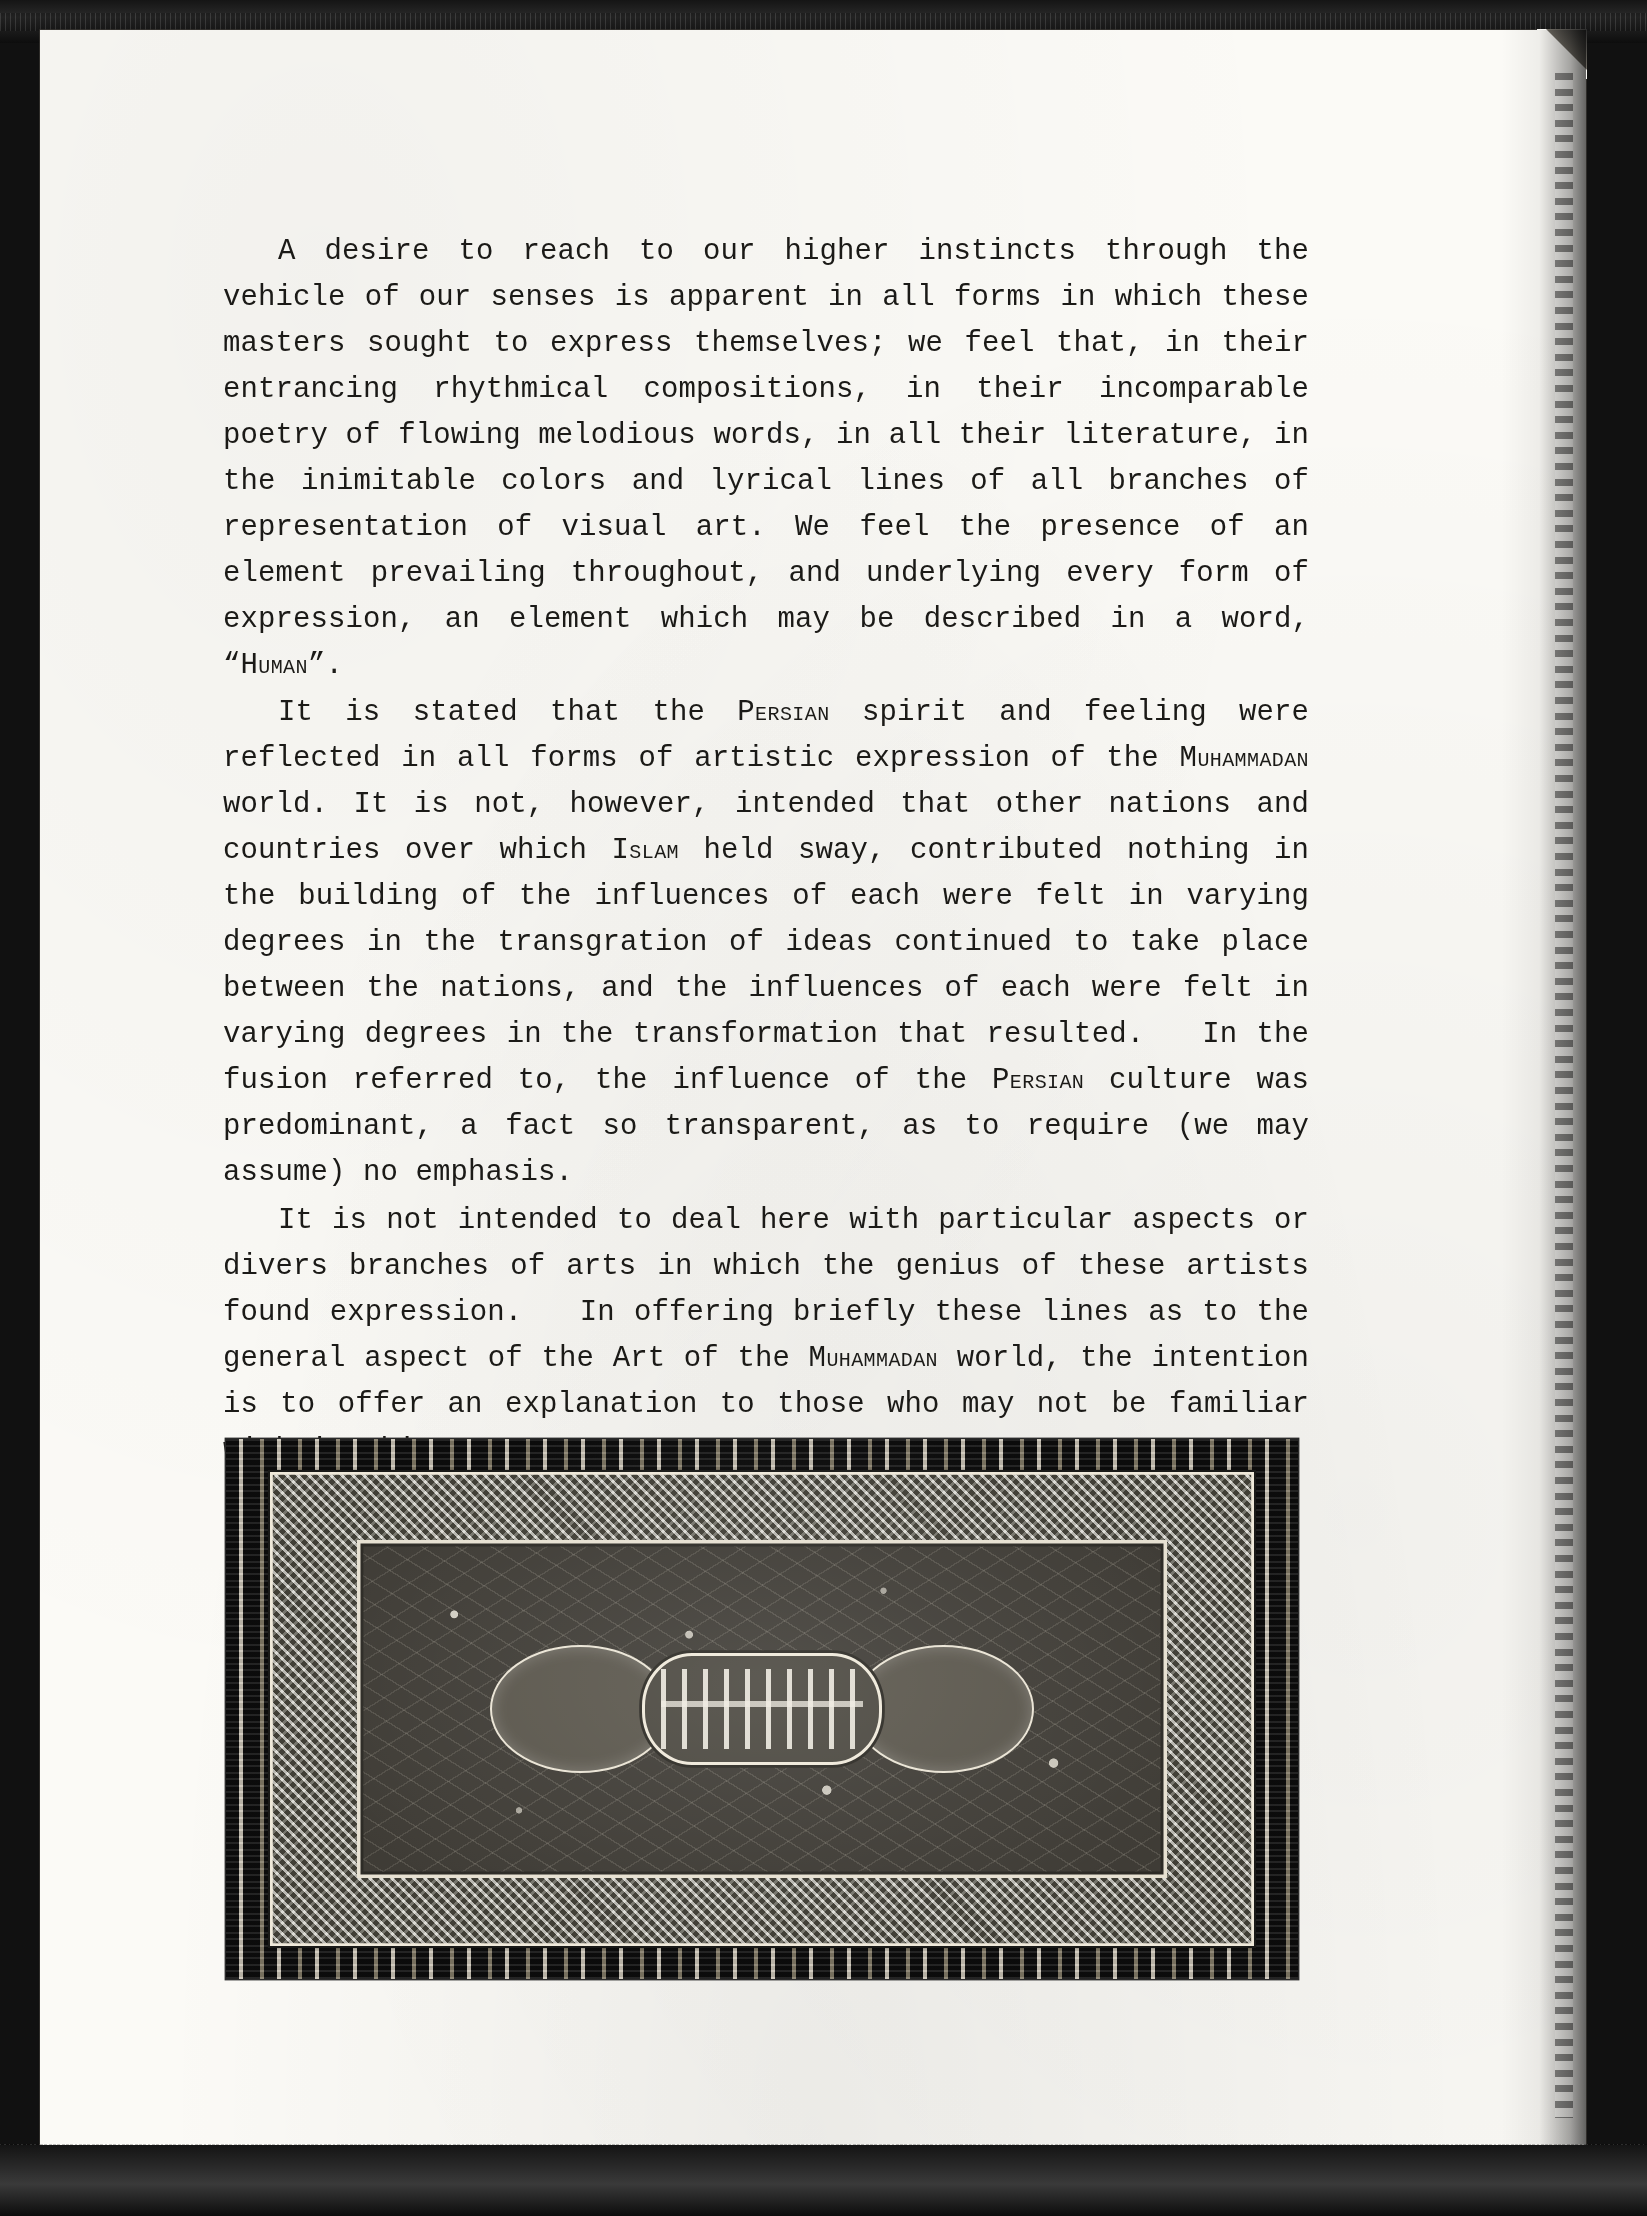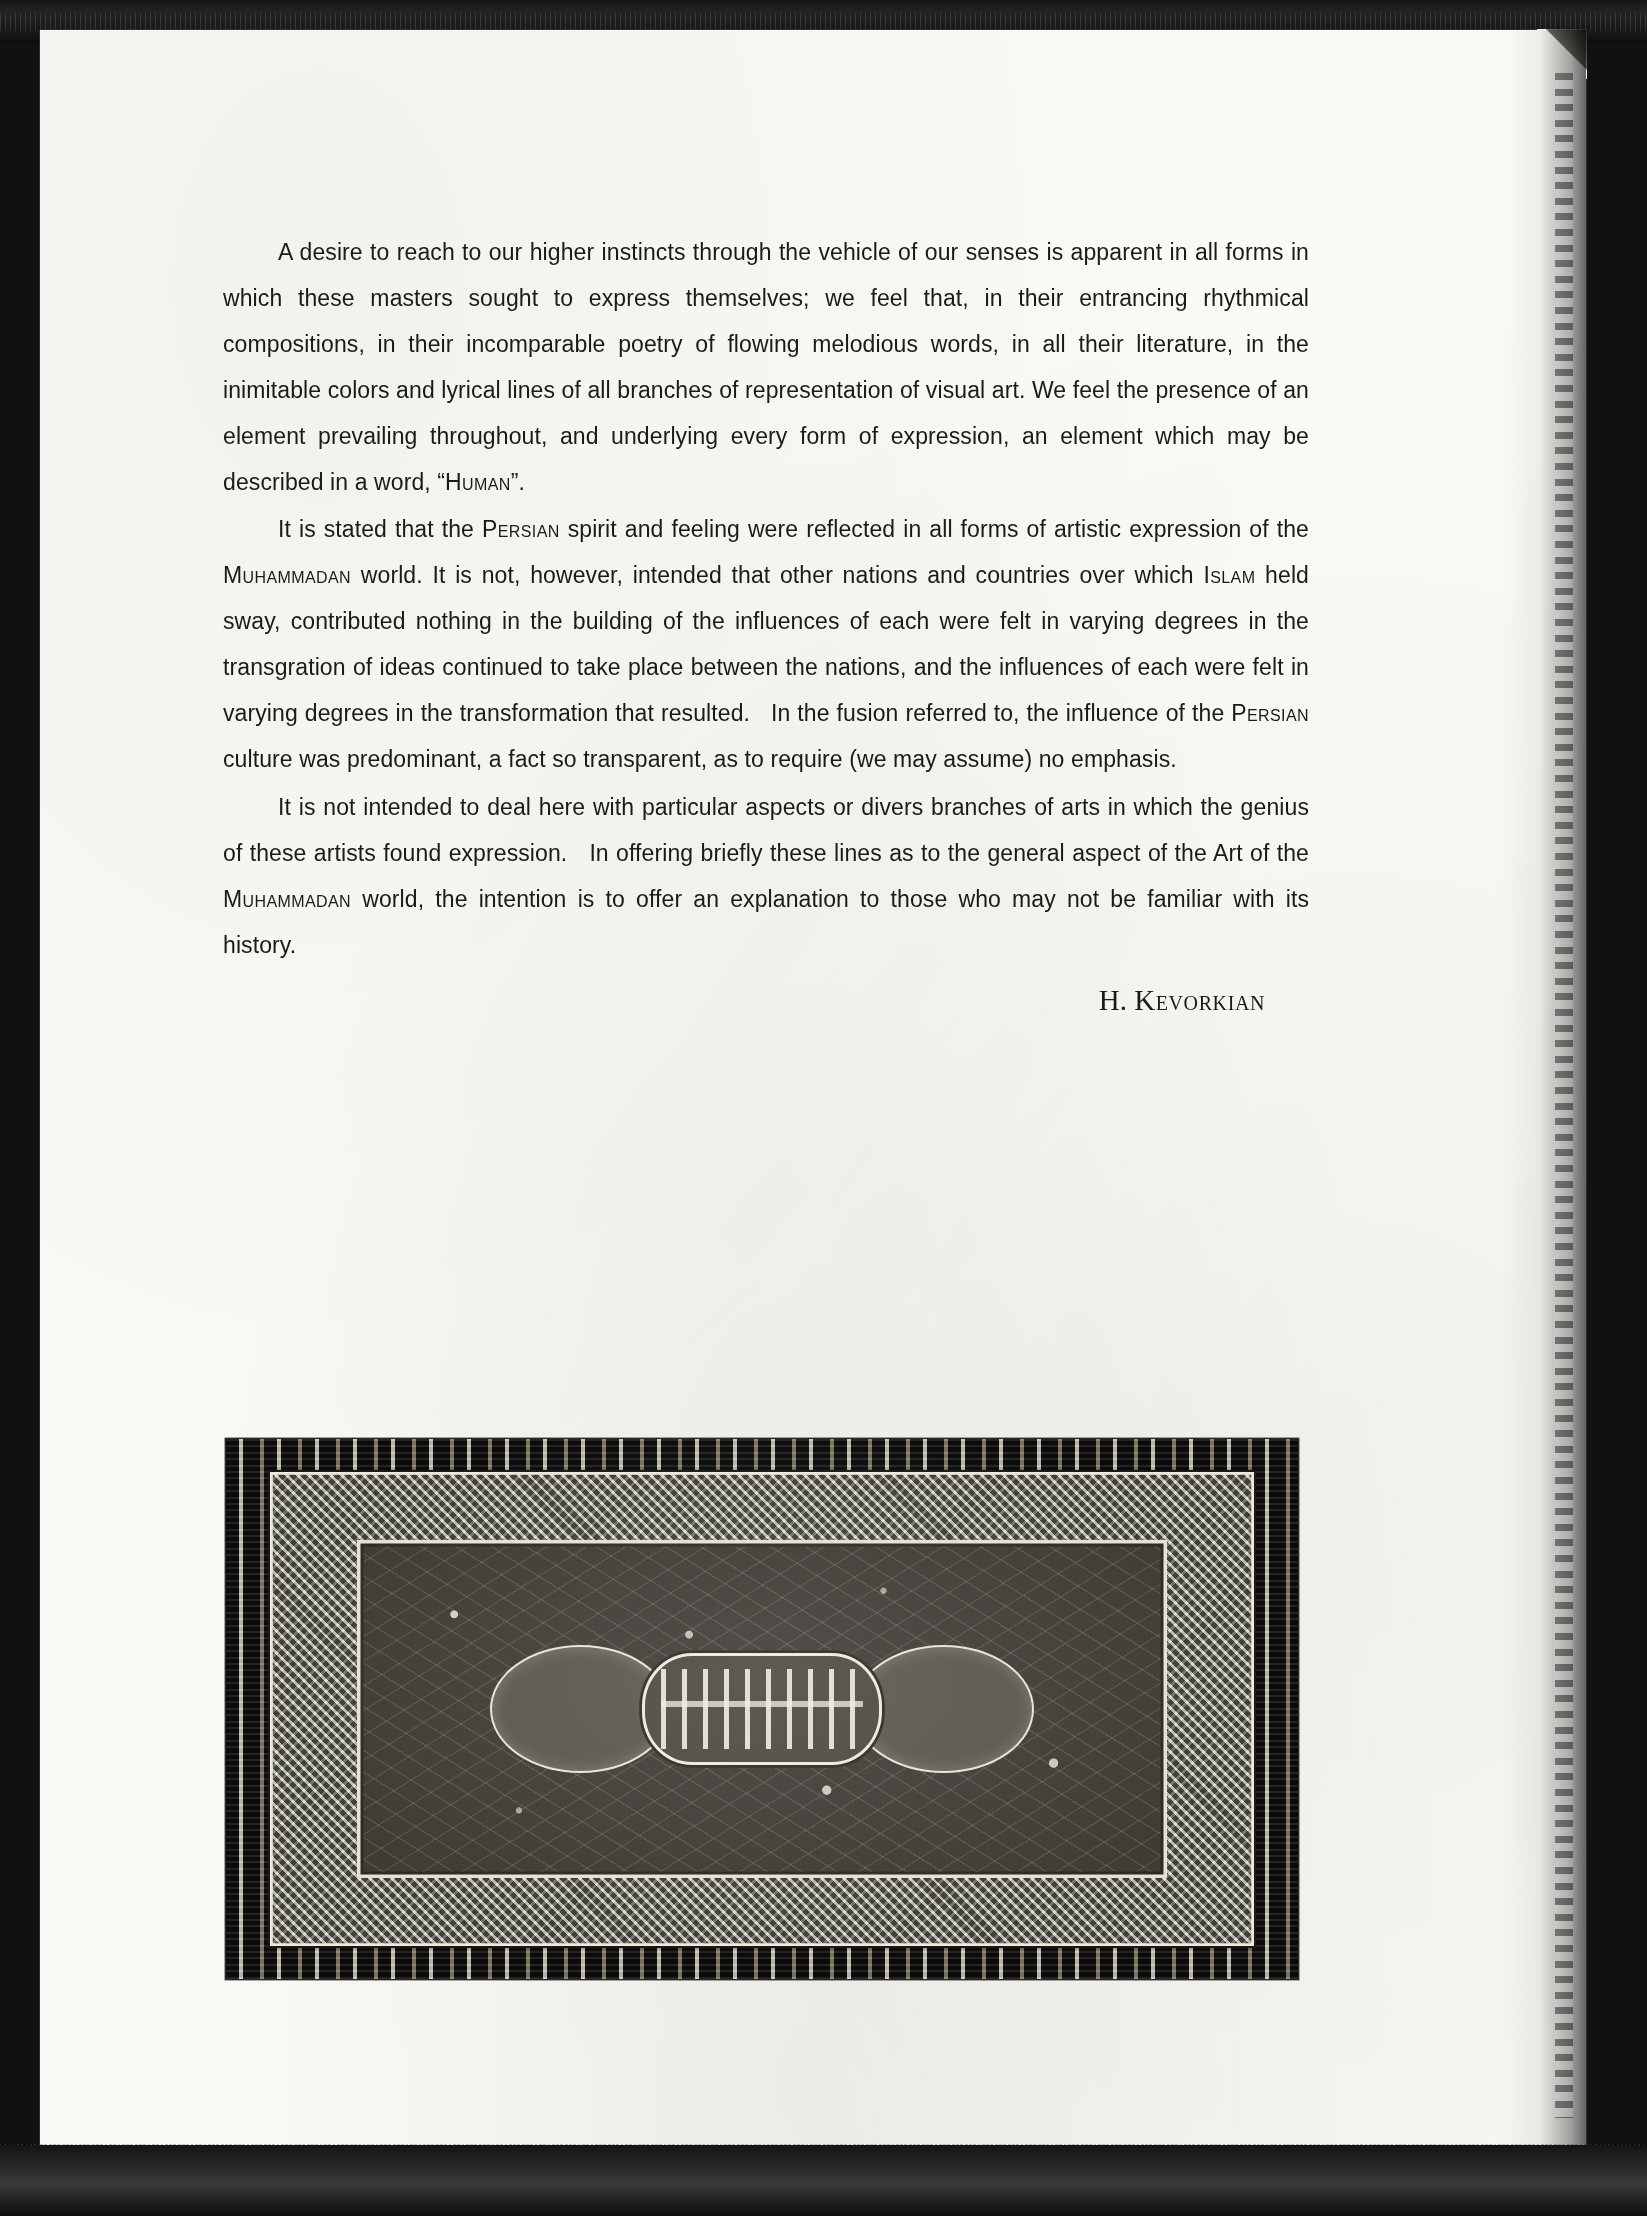--- a/index.html
+++ b/index.html
@@ -97,26 +97,26 @@
 
   
   .textblock {
     position: absolute;
     left: 183px;
     top: 199px;
     width: 1086px;
   }
   p.para {
     margin: 0 0 1.4px 0;
-    font-size: 23px;
+    font-size: 29px;
     line-height: 46px;
     color: #1b1a17;
     text-align: justify;
     text-indent: 55px;
-    font-family: Liberation Sans, sans-serif;
+    font-family: Liberation Mono, monospace;
     letter-spacing: 0.1px;
   }
   p.para .sc {
     font-variant: small-caps;
     letter-spacing: 0.4px;
   }
   .byline {
     margin-top: 11.4px;
     text-align: right;
     font-size: 29px;

